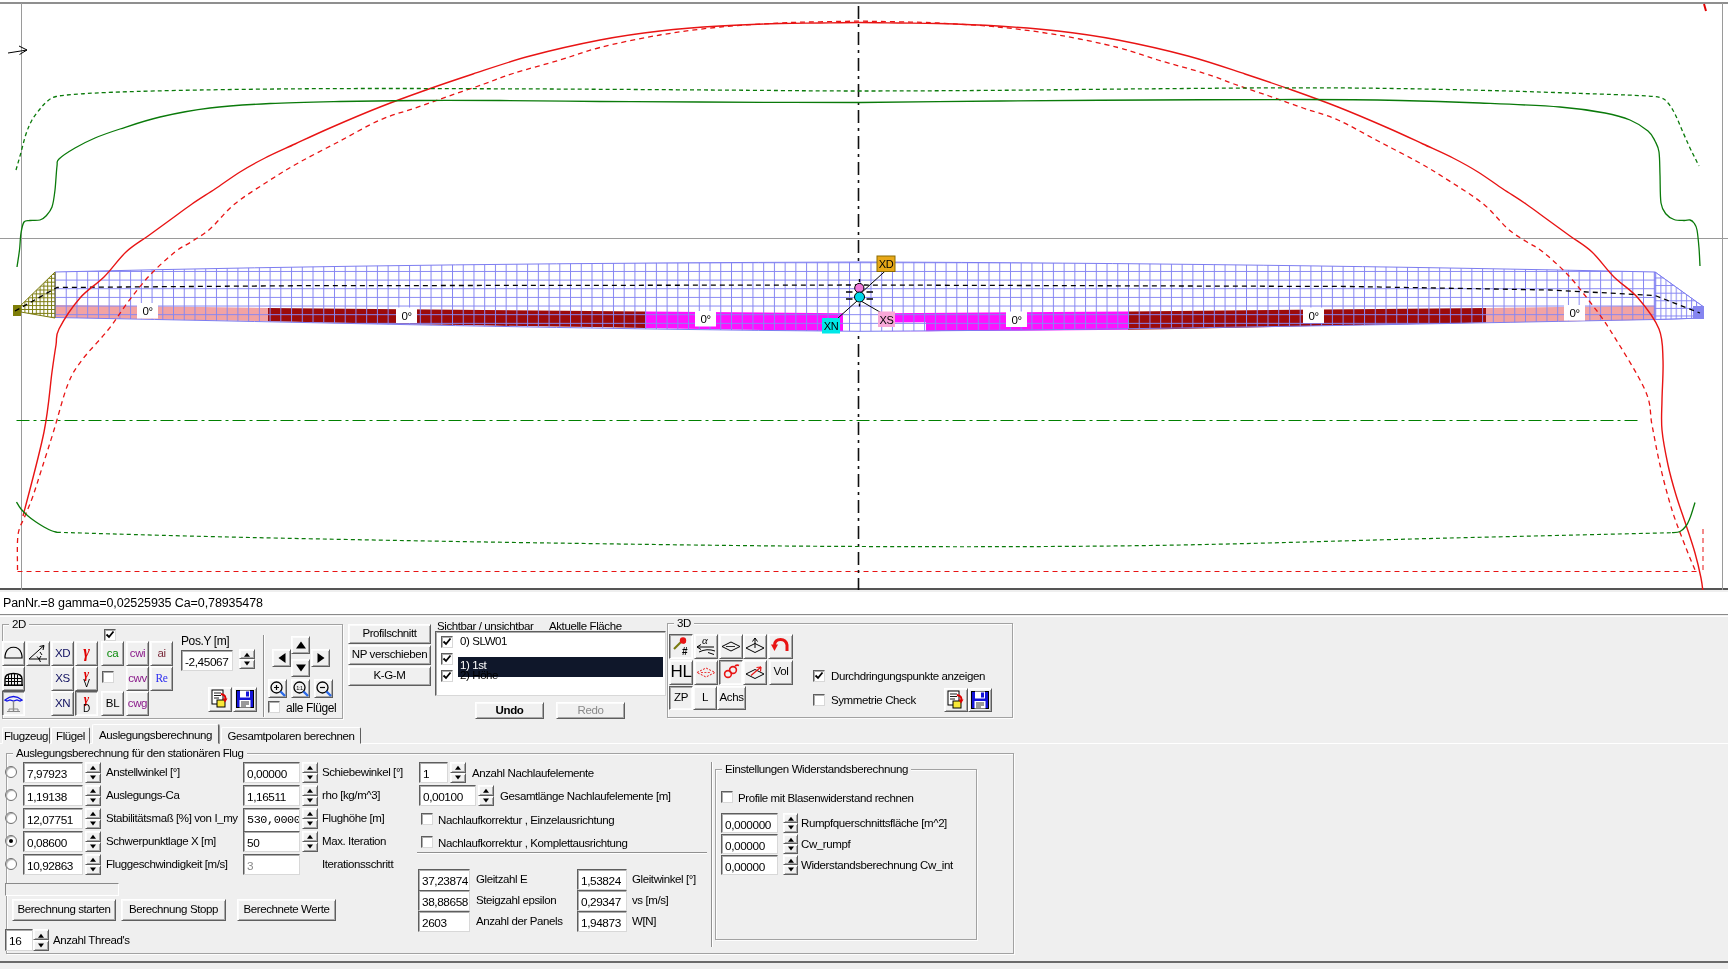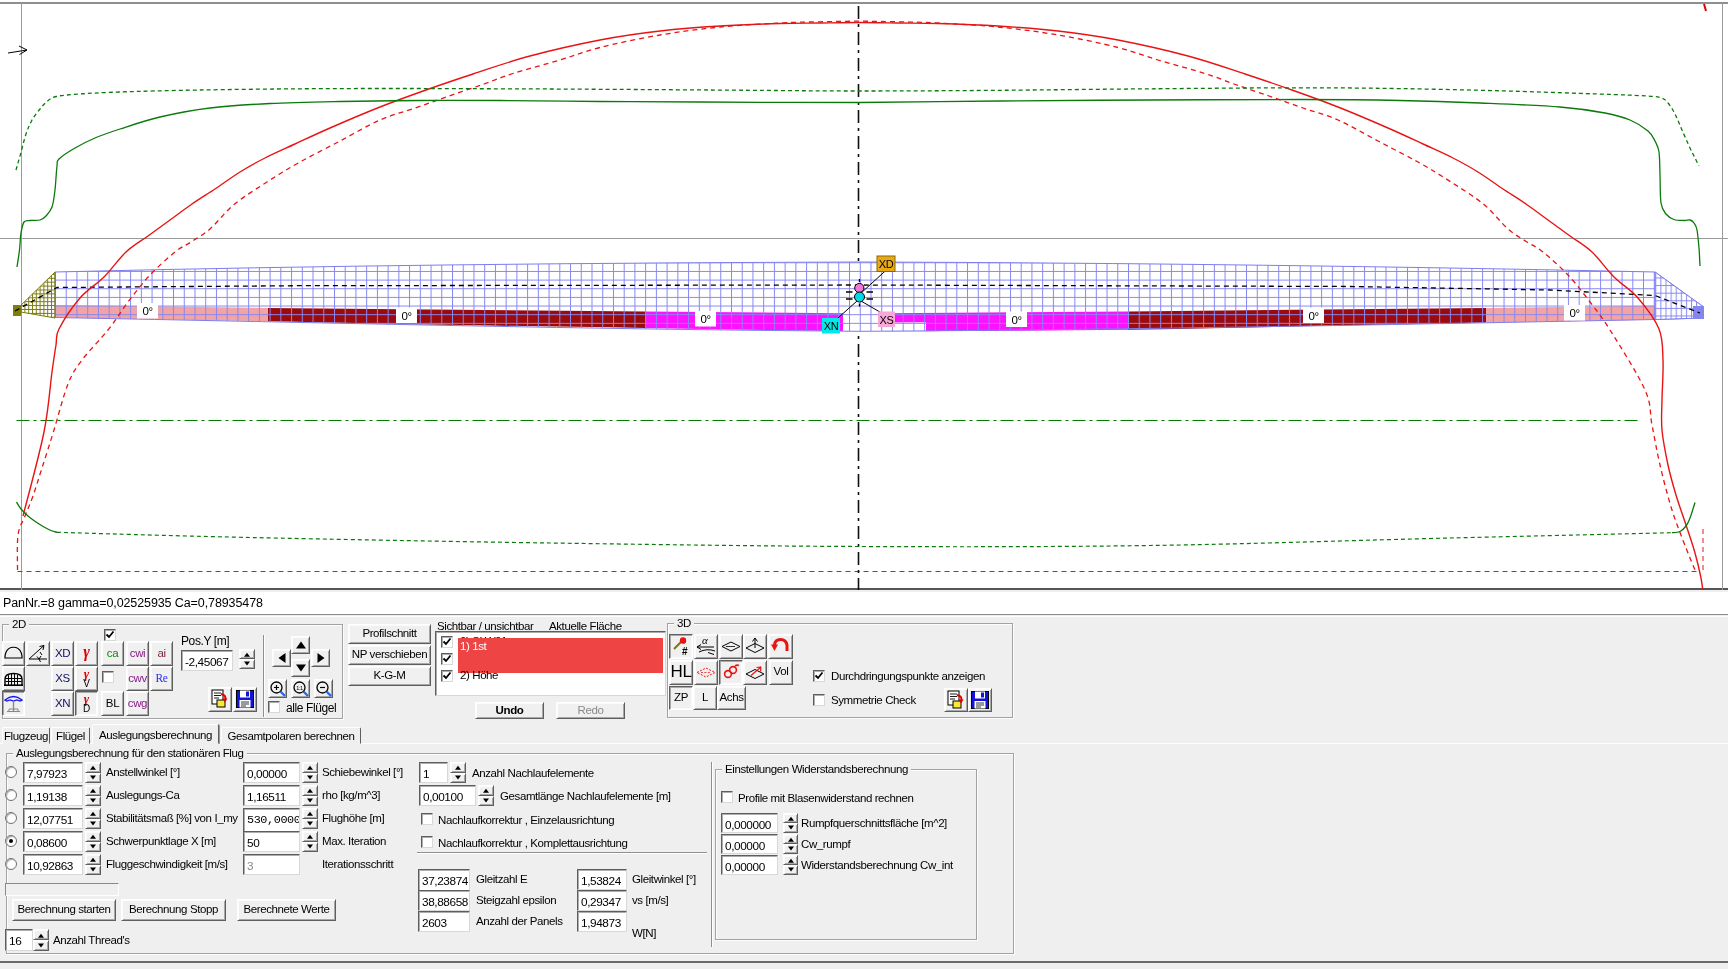--- a/index.html
+++ b/index.html
@@ -209,21 +209,21 @@
       <svg width="10" height="10" viewBox="0 0 10 10" style="position:absolute;left:0px;top:0px">
         <path d="M1.5,4.5 L4,7 L8.5,1.5" fill="none" stroke="#000" stroke-width="1.8"></path>
       </svg>
     </div>
     <div style="position:absolute;left:24px;top:3px">0) SLW01</div>
     <div style="position:absolute;left:5px;top:21px" class="cb">
       <svg width="10" height="10" viewBox="0 0 10 10" style="position:absolute;left:0px;top:0px">
         <path d="M1.5,4.5 L4,7 L8.5,1.5" fill="none" stroke="#000" stroke-width="1.8"></path>
       </svg>
     </div>
-    <div style="position:absolute;left:22px;top:6px;width:205px;height:35px;background:#ef4444;color:#fff;padding:2px 0 0 2px">1) 1st</div>
+    <div style="position:absolute;left:22px;top:25px;width:205px;height:20px;background:#0f172a;color:#fff;padding:2px 0 0 2px">1) 1st</div>
     <div style="position:absolute;left:5px;top:38px" class="cb">
       <svg width="10" height="10" viewBox="0 0 10 10" style="position:absolute;left:0px;top:0px">
         <path d="M1.5,4.5 L4,7 L8.5,1.5" fill="none" stroke="#000" stroke-width="1.8"></path>
       </svg>
     </div>
     <div style="position:absolute;left:24px;top:37px">2) Höhe</div>
   </div>
 <div class="abs btn" style="left:475px;top:702px;width:69px;height:17px;"><span style="line-height:14px;font-weight:bold">Undo</span></div>
 <div class="abs btn" style="left:556px;top:702px;width:69px;height:17px;"><span style="line-height:14px;color:#8a8a8a">Redo</span></div>
 <div class="abs gb" style="left:667px;top:623px;width:346px;height:95px;">
@@ -442,21 +442,21 @@
 <div class="abs lbl" style="left:476px;top:872px;">Gleitzahl E</div>
 <div class="abs edit" style="left:577px;top:869px;width:50px;height:21px;">1,53824</div>
 <div class="abs lbl" style="left:632px;top:872px;">Gleitwinkel [°]</div>
 <div class="abs edit" style="left:418px;top:890px;width:52px;height:21px;">38,88658</div>
 <div class="abs lbl" style="left:476px;top:893px;">Steigzahl epsilon</div>
 <div class="abs edit" style="left:577px;top:890px;width:50px;height:21px;">0,29347</div>
 <div class="abs lbl" style="left:632px;top:893px;">vs [m/s]</div>
 <div class="abs edit" style="left:418px;top:911px;width:52px;height:21px;">2603</div>
 <div class="abs lbl" style="left:476px;top:914px;">Anzahl der Panels</div>
 <div class="abs edit" style="left:577px;top:911px;width:50px;height:21px;">1,94873</div>
-<div class="abs lbl" style="left:632px;top:914px;margin-top:12px;">W[N]</div>
+<div class="abs lbl" style="left:632px;top:914px;">W[N]</div>
 <div class="abs bevv" style="left:711px;top:762px;width:2px;height:185px;"></div>
 <div class="abs gb" style="left:715px;top:769px;width:262px;height:171px;">
     <span>Einstellungen Widerstandsberechnung</span>
   </div>
 <div class="abs cb" style="left:721px;top:791px;width:12px;height:12px;"></div>
 <div class="abs lbl" style="left:738px;top:791px;">Profile mit Blasenwiderstand rechnen</div>
 <div class="abs edit" style="left:721px;top:813px;width:57px;height:20px;">0,000000</div>
 <div class="abs spin" style="left:783px;top:813px;width:15px;height:20px;">
     <div class="u">
       <span class="tri-u"></span>

